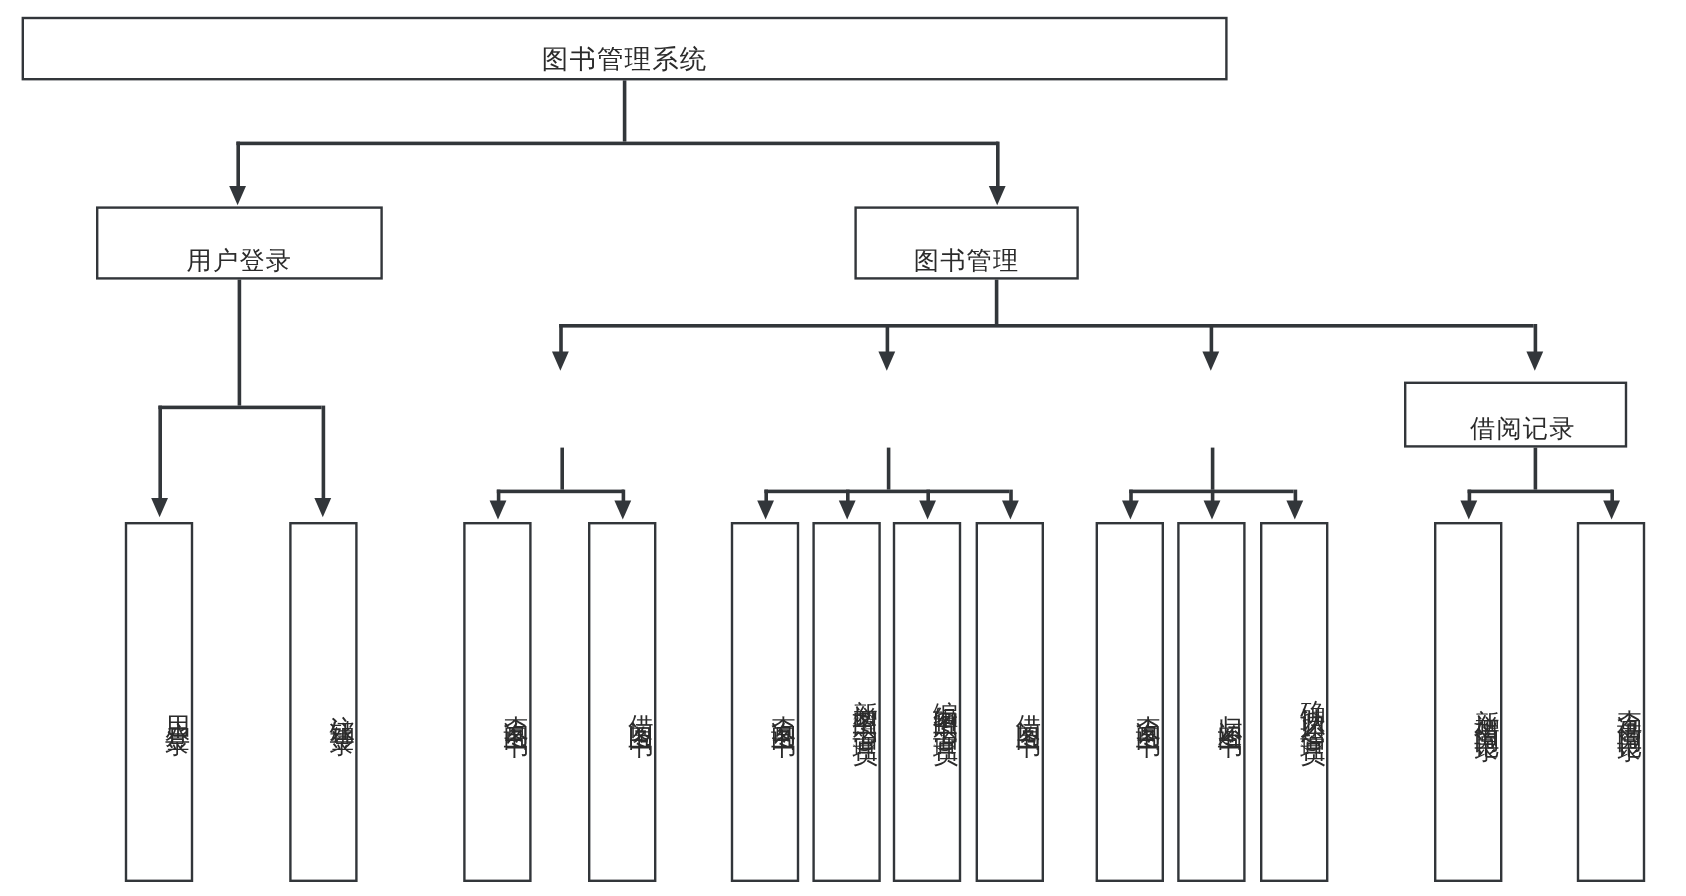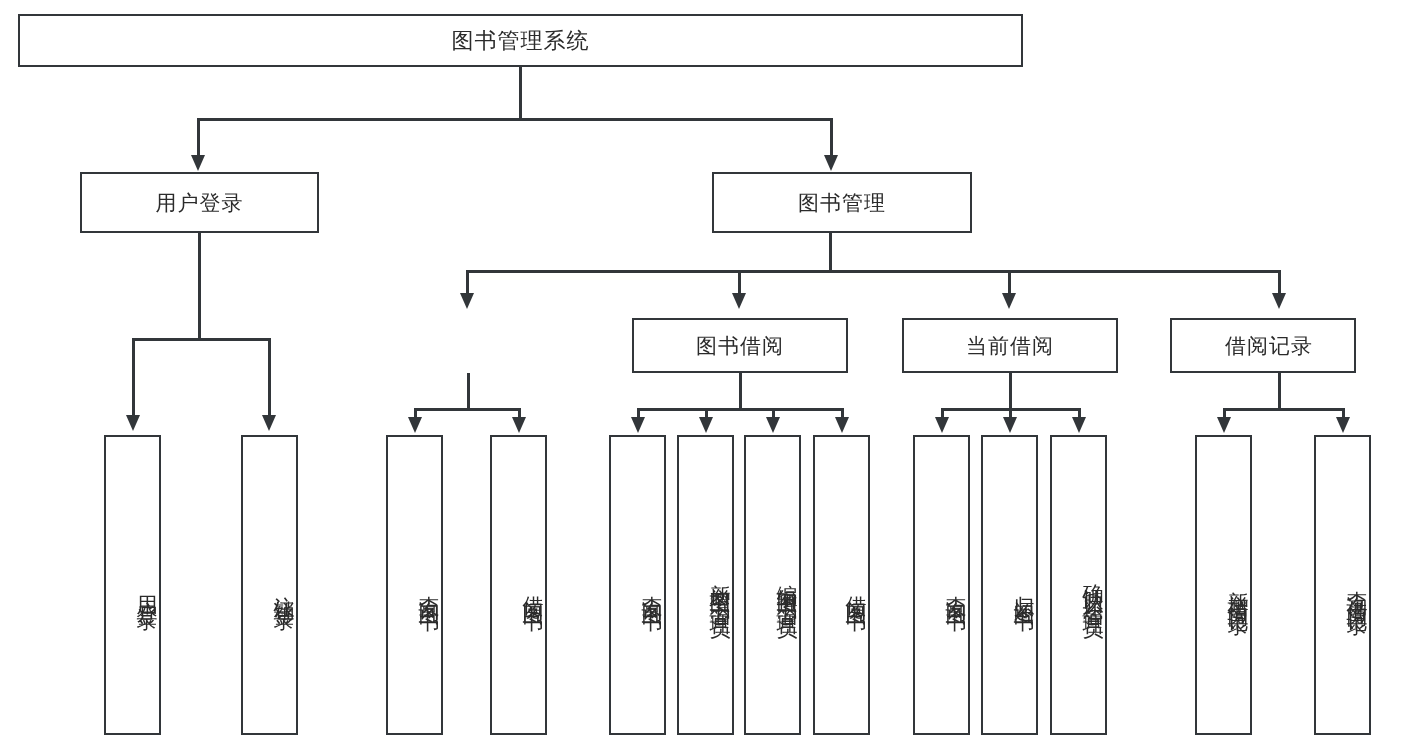--- a/index.html
+++ b/index.html
@@ -10,21 +10,21 @@
     overflow:hidden;
   }
   #diagram{position:relative;width:1405px;height:747px;}
 
   .node{
     position:absolute;
     box-sizing:border-box;
     border:2.5px solid #32363a;
     background:#ffffff;
     display:flex;
-    align-items:center;
+    align-items:flex-end;
     justify-content:center;
     color:#2b2b2b;
   }
   .node.h{ font-size:21px; letter-spacing:1px; }
   .node.root{ font-size:22px; letter-spacing:1px; }
 
   
   .node.v{
     writing-mode:vertical-rl;
     text-orientation:upright;
@@ -72,21 +72,21 @@
 
   <div class="ln h" style="left:197px;top:118px;width:635px;"></div>
   <div class="ln v" style="left:197px;top:118px;height:39px;"></div>
   <div class="arrow" style="left:191px;top:155px;"></div>
   <div class="ln v" style="left:830px;top:118px;height:39px;"></div>
   <div class="arrow" style="left:824px;top:155px;"></div>
 
   <div class="node h" style="left:80px;top:172px;width:239px;height:61px;">
     <span>用户登录</span>
   </div>
-  <div class="node h" style="left:712px;top:172px;width:260px;height:61px;">
+  <div class="node h" style="left:712px;top:172px;width:187px;height:61px;">
     <span>图书管理</span>
   </div>
 
   <div class="ln v" style="left:198px;top:233px;height:105px;"></div>
   <div class="ln h" style="left:132px;top:338px;width:136px;"></div>
   <div class="ln v" style="left:132px;top:338px;height:79px;"></div>
   <div class="arrow" style="left:126px;top:415px;"></div>
   <div class="ln v" style="left:268px;top:338px;height:79px;"></div>
   <div class="arrow" style="left:262px;top:415px;"></div>
 
@@ -98,26 +98,20 @@
 
   <div class="ln v" style="left:738px;top:270px;height:25px;"></div>
   <div class="arrow" style="left:732px;top:293px;"></div>
 
   <div class="ln v" style="left:1008px;top:270px;height:25px;"></div>
   <div class="arrow" style="left:1002px;top:293px;"></div>
 
   <div class="ln v" style="left:1278px;top:270px;height:25px;"></div>
   <div class="arrow" style="left:1272px;top:293px;"></div>
 
-  <div class="node h" style="left:632px;top:318px;width:216px;height:55px;">
-    <span>图书借阅</span>
-  </div>
-  <div class="node h" style="left:902px;top:318px;width:216px;height:55px;">
-    <span>当前借阅</span>
-  </div>
   <div class="node h" style="left:1170px;top:318px;width:186px;height:55px;padding-left:12px;">
     <span>借阅记录</span>
   </div>
 
   <div class="ln v" style="left:467px;top:373px;height:35px;"></div>
   <div class="ln h" style="left:414px;top:408px;width:106px;"></div>
   <div class="ln v" style="left:414px;top:408px;height:11px;"></div>
   <div class="arrow" style="left:408px;top:417px;"></div>
   <div class="ln v" style="left:518px;top:408px;height:11px;"></div>
   <div class="arrow" style="left:512px;top:417px;"></div>

